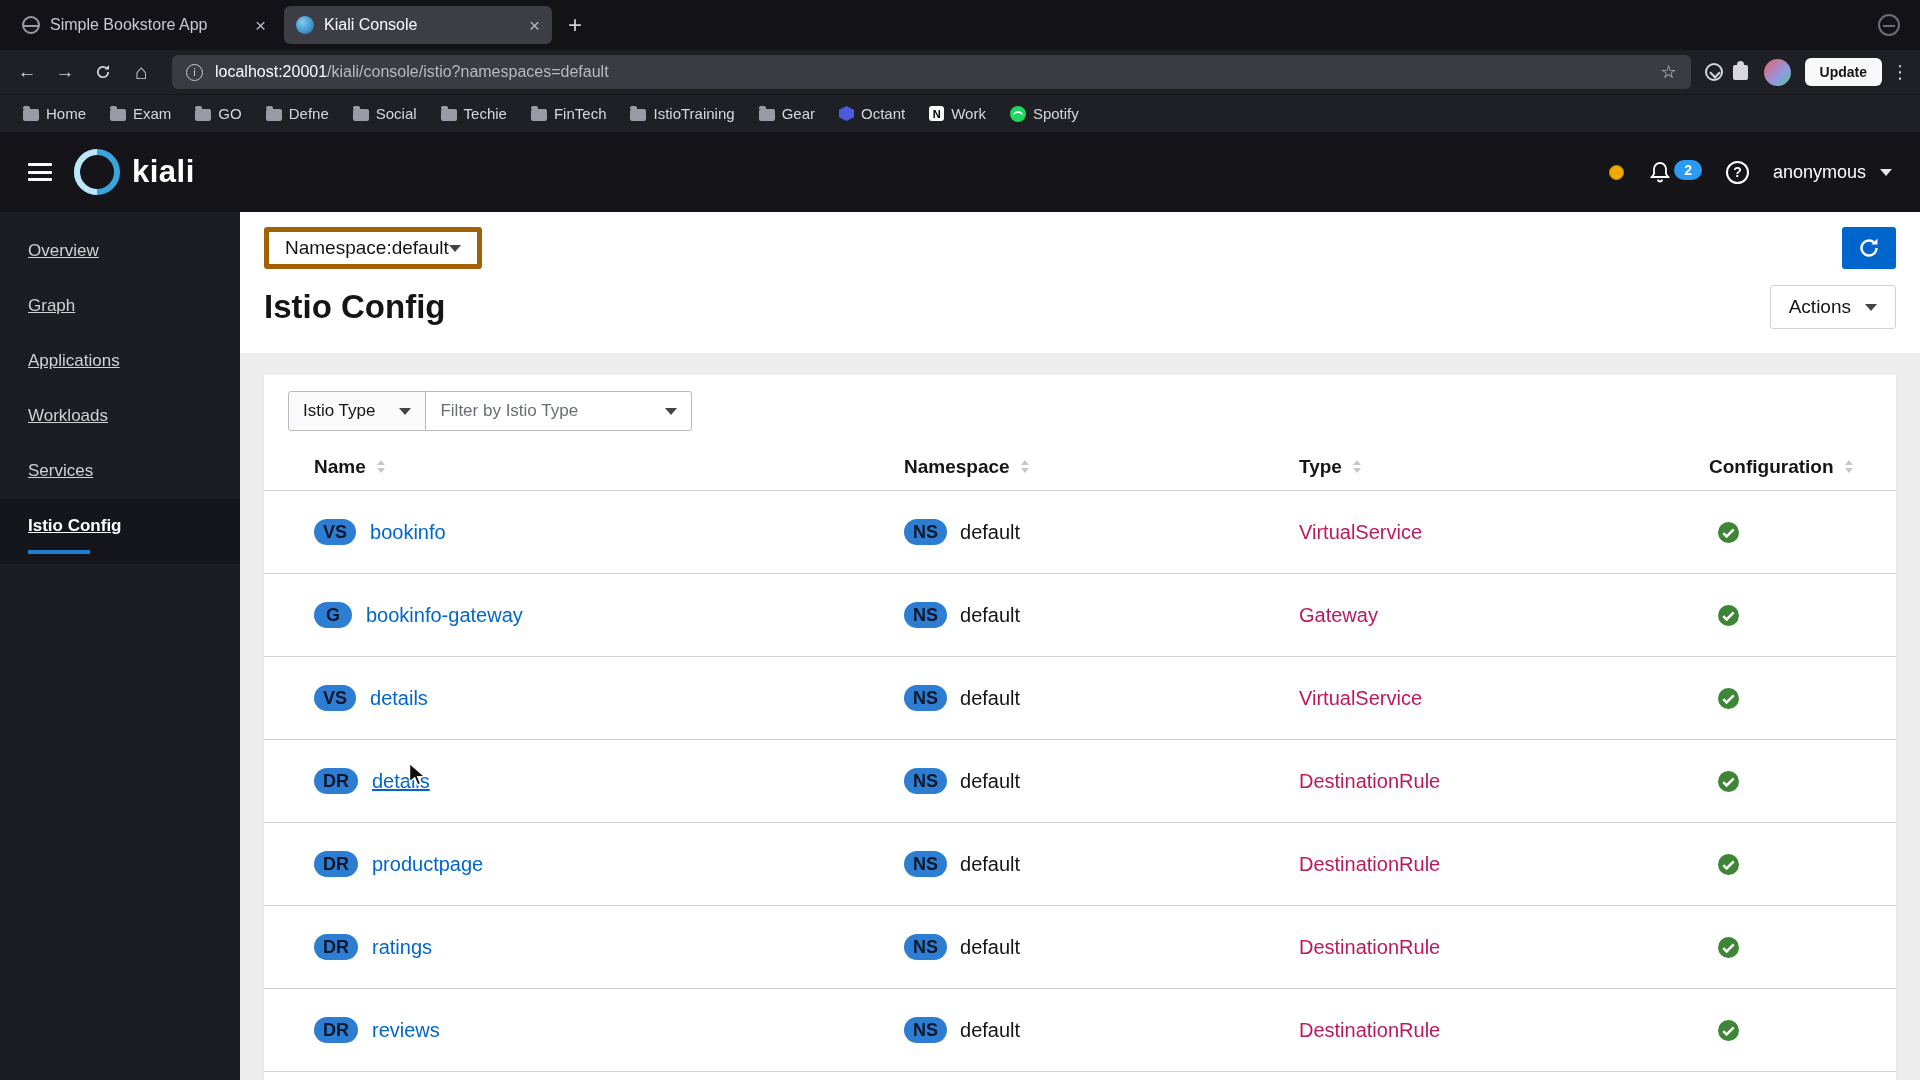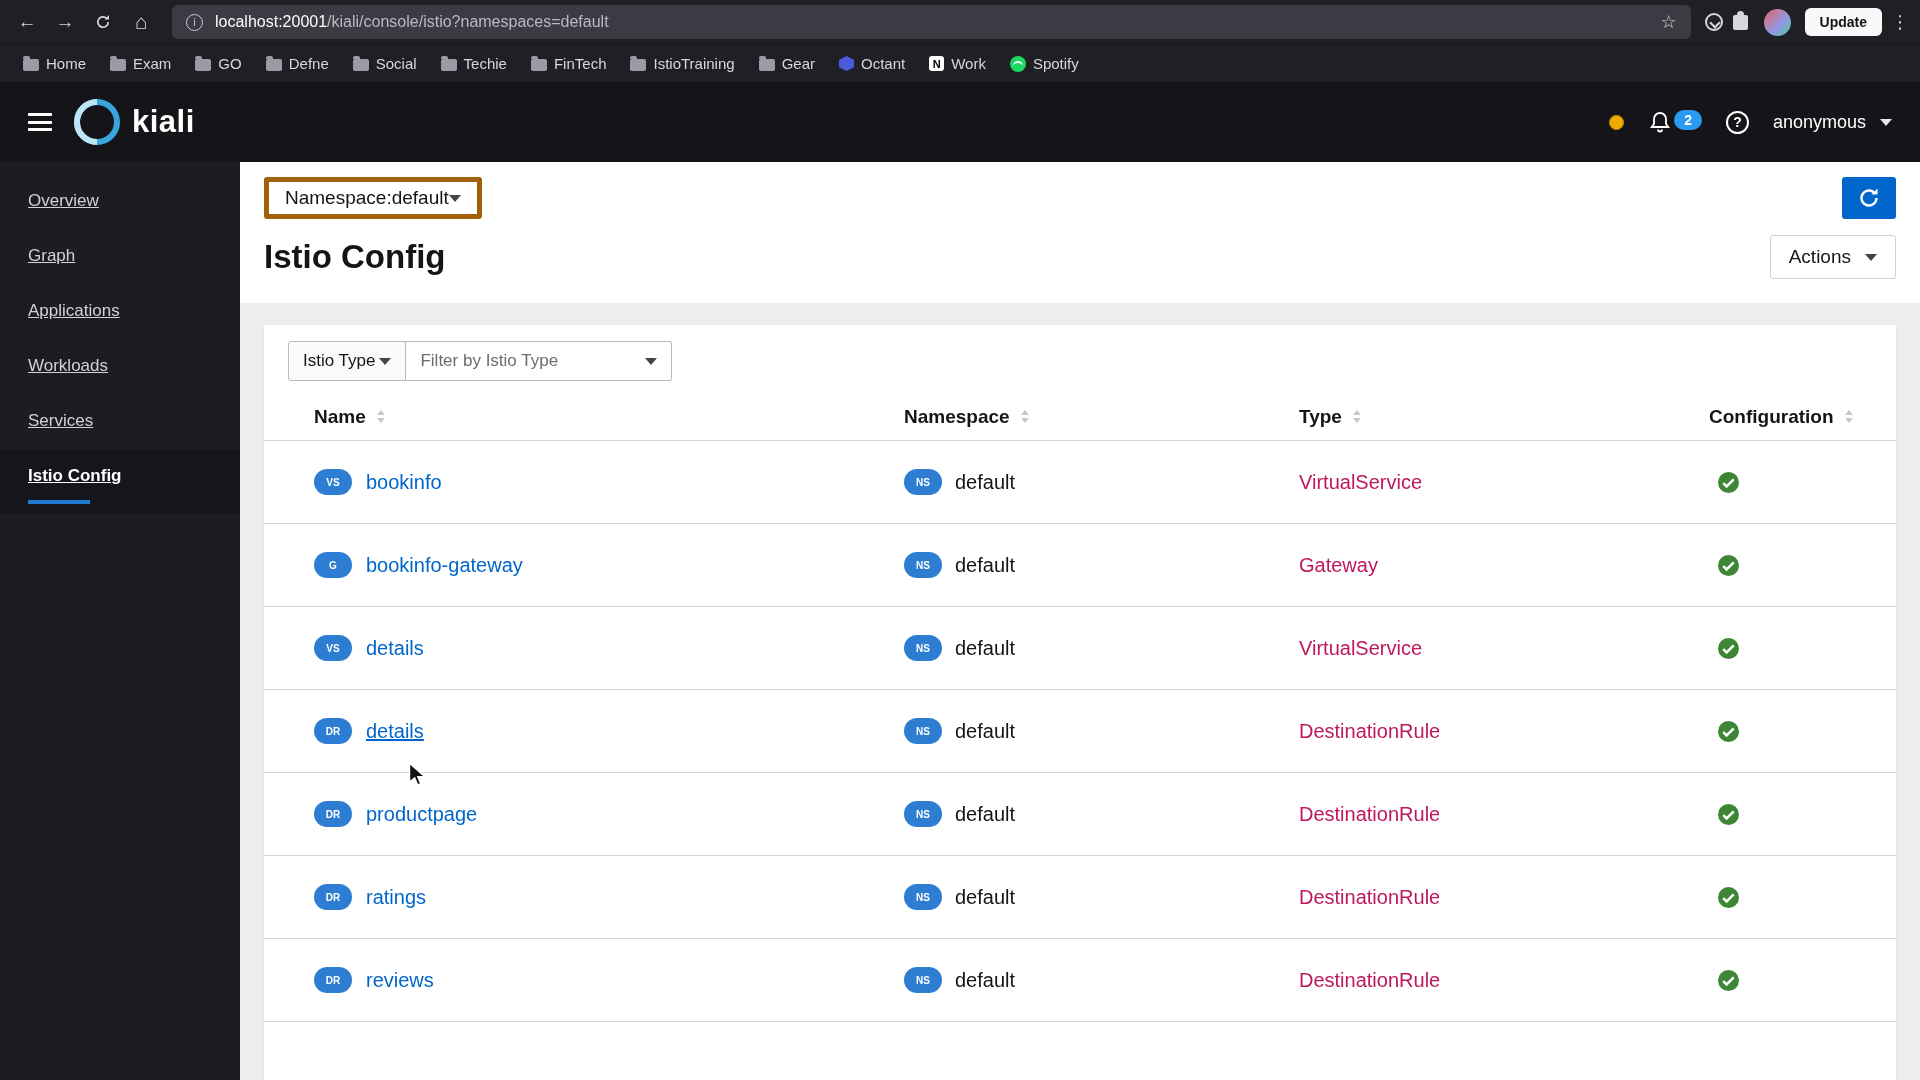--- a/index.html
+++ b/index.html
@@ -107,49 +107,64 @@
                background:#fff; height:42px; padding:0 16px; font-size:19px; color:#151515; }
   .refresh-btn { width:54px; height:42px; background:#0066cc; border:none; border-radius:3px;
                  display:flex; align-items:center; justify-content:center; }
   .title-row { display:flex; justify-content:space-between; align-items:center; margin-top:16px; }
   .page-title { font-size:33px; font-weight:700; color:#151515; }
   .actions-btn { display:flex; align-items:center; gap:14px; border:1px solid #d2d2d2; background:#fff;
                  border-radius:3px; height:44px; padding:0 18px; font-size:19px; color:#151515; }
 
   .card { margin:22px 24px 0; background:#fff; flex:1; min-height:0; box-shadow:0 1px 2px rgba(0,0,0,.08); }
   .card-toolbar { display:flex; padding:16px 24px 12px; }
-  .type-select { display:flex; align-items:center; gap:4px; height:40px; padding:0 14px;
+  .type-select { display:flex; align-items:center; gap:24px; height:40px; padding:0 14px;
                  border:1px solid #b8bbbe; background:#fafafa; font-size:17px; color:#151515;
                  border-radius:3px 0 0 3px; }
   .filter-select { display:flex; align-items:center; justify-content:space-between; height:40px; width:266px;
                    padding:0 14px; border:1px solid #b8bbbe; border-left:none; background:#fff;
                    font-size:17px; color:#6a6e73; border-radius:0 3px 3px 0; }
 
   .thead, .trow { display:grid; grid-template-columns:640px 395px 410px 1fr; align-items:center; }
   .thead { height:48px; border-bottom:1px solid #d2d2d2; font-weight:700; font-size:19px; color:#151515; }
   .th { display:flex; align-items:center; gap:9px; }
   .th.first { padding-left:50px; }
   .th.last  { padding-left:0; }
   .trow { height:83px; border-bottom:1px solid #d2d2d2; font-size:20px; }
   .cell-name { display:flex; align-items:center; gap:14px; padding-left:50px; }
-  .badge { min-width:38px; height:26px; border-radius:13px; background:#2d7dd2; color:#ffffff; font-size:10px;
+  .badge { min-width:38px; height:26px; border-radius:13px; background:#2d7dd2; color:#0f172a; font-size:18px;
            font-weight:700; display:inline-flex; align-items:center; justify-content:center; padding:0 9px; }
   .name-link { color:#0066cc; text-decoration:none; }
   .trow.hovered .name-link { text-decoration:underline; }
   .cell-ns { display:flex; align-items:center; gap:13px; color:#151515; }
   .cell-type { color:#be185d; }
   .cell-config { padding-left:8px; display:flex; align-items:center; }
 
   .cursor { position:absolute; left:404px; top:762px; z-index:50; pointer-events:none; }
 </style>
 </head>
 <body>
 
 <div class="screen">
 
+  <div class="tab-bar">
+    <div class="tab">
+      <span class="favicon globe"></span>
+      <span class="tab-title">Simple Bookstore App</span>
+      <span class="tab-close"></span>
+    </div>
+    <div class="tab active">
+      <span class="favicon kiali"></span>
+      <span class="tab-title">Kiali Console</span>
+      <span class="tab-close"></span>
+    </div>
+    <div class="new-tab"></div>
+    <div class="tabbar-spacer"></div>
+    <div class="media-icon"></div>
+  </div>
 
   <div class="nav-bar">
     <span class="nav-btn back"></span>
     <span class="nav-btn forward"></span>
     <span class="nav-btn">
       <svg width="16" height="16" viewBox="0 0 16 16">
         <path d="M13.2 8a5.2 5.2 0 1 1-1.7-3.8" fill="none" stroke="#d7d7db" stroke-width="1.7"></path>
         <path d="M14 1v4.4H9.6z" fill="#d7d7db"></path>
       </svg>
     </span>

